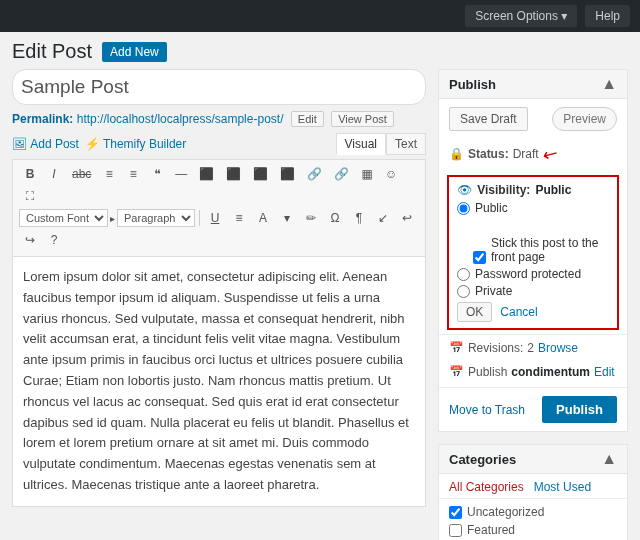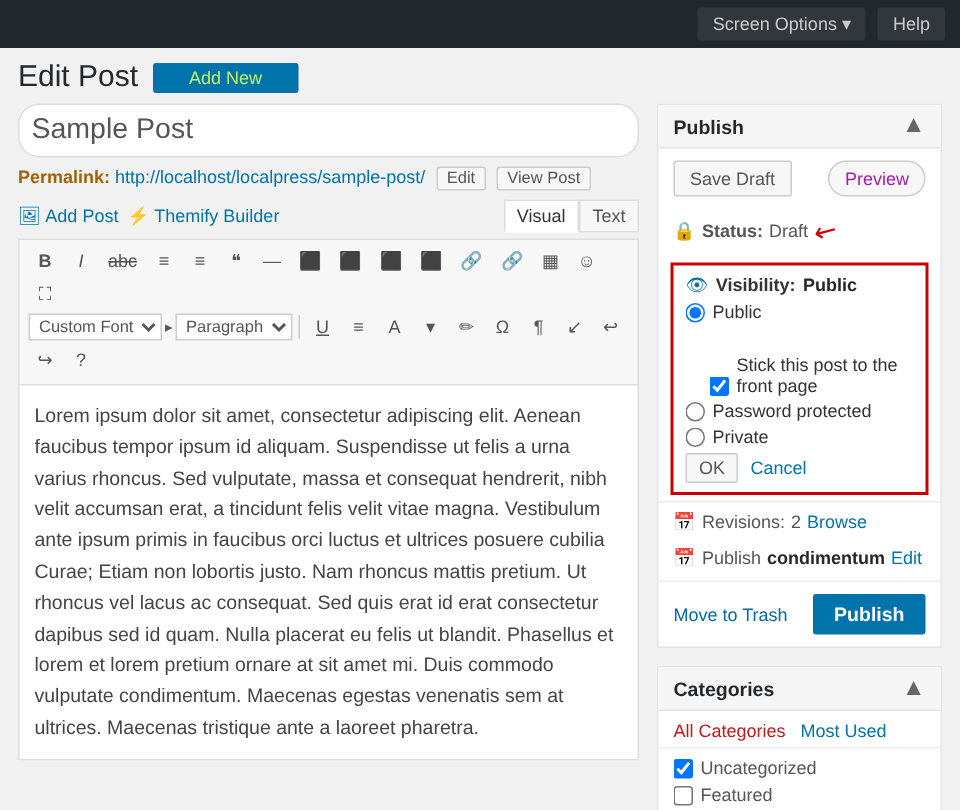--- a/index.html
+++ b/index.html
@@ -5,31 +5,31 @@
     * { box-sizing: border-box; margin: 0; padding: 0; }
     body { font-family: -apple-system, BlinkMacSystemFont, "Segoe UI", Arial, sans-serif; font-size: 13px; background: #f1f1f1; color: #333; width: 640px; min-height: 540px; }
 
     
     .top-bar { background: #23282d; height: 32px; display: flex; align-items: center; justify-content: flex-end; padding: 0 10px; gap: 8px; }
     .top-bar-btn { background: #32373c; color: #ccc; border: none; padding: 4px 10px; font-size: 12px; cursor: pointer; border-radius: 2px; }
 
     
     .page-header { display: flex; align-items: center; gap: 10px; padding: 8px 12px 6px; background: #f1f1f1; }
     .page-title { font-size: 20px; font-weight: 400; color: #23282d; }
-    .add-new-btn { background: #0073aa; color: #bef264; border: none; padding: 3px 24px; font-size: 12px; cursor: pointer; border-radius: 2px; }
+    .add-new-btn { background: #0073aa; color: #ffffff; border: none; padding: 3px 8px; font-size: 12px; cursor: pointer; border-radius: 2px; }
 
     
     .main-layout { display: flex; gap: 12px; padding: 0 12px 12px; }
 
     
     .post-editor { flex: 1; min-width: 0; }
     .post-title-box { background: #fff; border: 1px solid #ddd; padding: 6px 8px; font-size: 19px; color: #555; width: 100%; margin-bottom: 6px; border-radius: 14px; }
     .permalink { font-size: 12px; color: #555; margin-bottom: 6px; }
     .permalink a { color: #0073aa; text-decoration: none; }
-    .permalink-label { color: #a16207; font-weight: 600; }
+    .permalink-label { color: #0369a1; font-weight: 600; }
     .permalink-edit-btn { background: #f7f7f7; border: 1px solid #ccc; color: #555; padding: 1px 6px; font-size: 11px; cursor: pointer; border-radius: 2px; margin-left: 4px; }
     .permalink-view-btn { background: #f7f7f7; border: 1px solid #ccc; color: #555; padding: 1px 6px; font-size: 11px; cursor: pointer; border-radius: 2px; margin-left: 4px; }
 
     .editor-buttons { display: flex; gap: 6px; margin-bottom: 4px; }
     .editor-meta-btn { background: none; border: none; color: #0073aa; font-size: 12px; cursor: pointer; display: flex; align-items: center; gap: 3px; }
 
     .editor-tabs { display: flex; justify-content: flex-end; gap: 0; margin-bottom: 0; }
     .editor-tab { background: #f7f7f7; border: 1px solid #ddd; padding: 3px 8px; font-size: 12px; cursor: pointer; color: #555; }
     .editor-tab.active { background: #fff; border-bottom-color: #fff; color: #333; }
 
@@ -44,21 +44,21 @@
     .sidebar { width: 190px; flex-shrink: 0; }
 
     
     .publish-box { background: #fff; border: 1px solid #e5e5e5; margin-bottom: 12px; }
     .publish-box-header { background: #f5f5f5; border-bottom: 1px solid #e5e5e5; padding: 6px 10px; display: flex; justify-content: space-between; align-items: center; }
     .publish-box-header-title { font-weight: 600; font-size: 13px; color: #23282d; }
     .collapse-btn { background: none; border: none; cursor: pointer; color: #666; font-size: 16px; line-height: 1; }
 
     .publish-box-actions { padding: 8px 10px; display: flex; justify-content: space-between; }
     .save-draft-btn { background: #f7f7f7; border: 1px solid #ccc; color: #555; padding: 4px 10px; font-size: 12px; cursor: pointer; border-radius: 2px; }
-    .preview-btn { background: #f7f7f7; border: 1px solid #ccc; color: #a21caf; padding: 4px 10px; font-size: 12px; cursor: pointer; border-radius: 12px; }
+    .preview-btn { background: #f7f7f7; border: 1px solid #ccc; color: #737373; padding: 4px 10px; font-size: 12px; cursor: pointer; border-radius: 12px; }
 
     .publish-status { padding: 4px 10px 6px; font-size: 12px; color: #555; display: flex; align-items: center; gap: 4px; }
     .publish-status-label { font-weight: 600; }
 
     .visibility-box { border: 2px solid #cc0000; margin: 4px 8px; padding: 6px 8px; }
     .visibility-row { display: flex; align-items: center; gap: 5px; font-size: 12px; margin-bottom: 4px; }
     .visibility-row .vis-label { font-weight: 600; color: #23282d; }
     .vis-icon { color: #0073aa; }
     .radio-option { display: flex; align-items: center; gap: 5px; font-size: 12px; margin-bottom: 3px; }
     .checkbox-option { display: flex; align-items: flex-end; gap: 5px; font-size: 12px; margin-bottom: 3px; margin-left: 16px; margin-top: 21px; }

